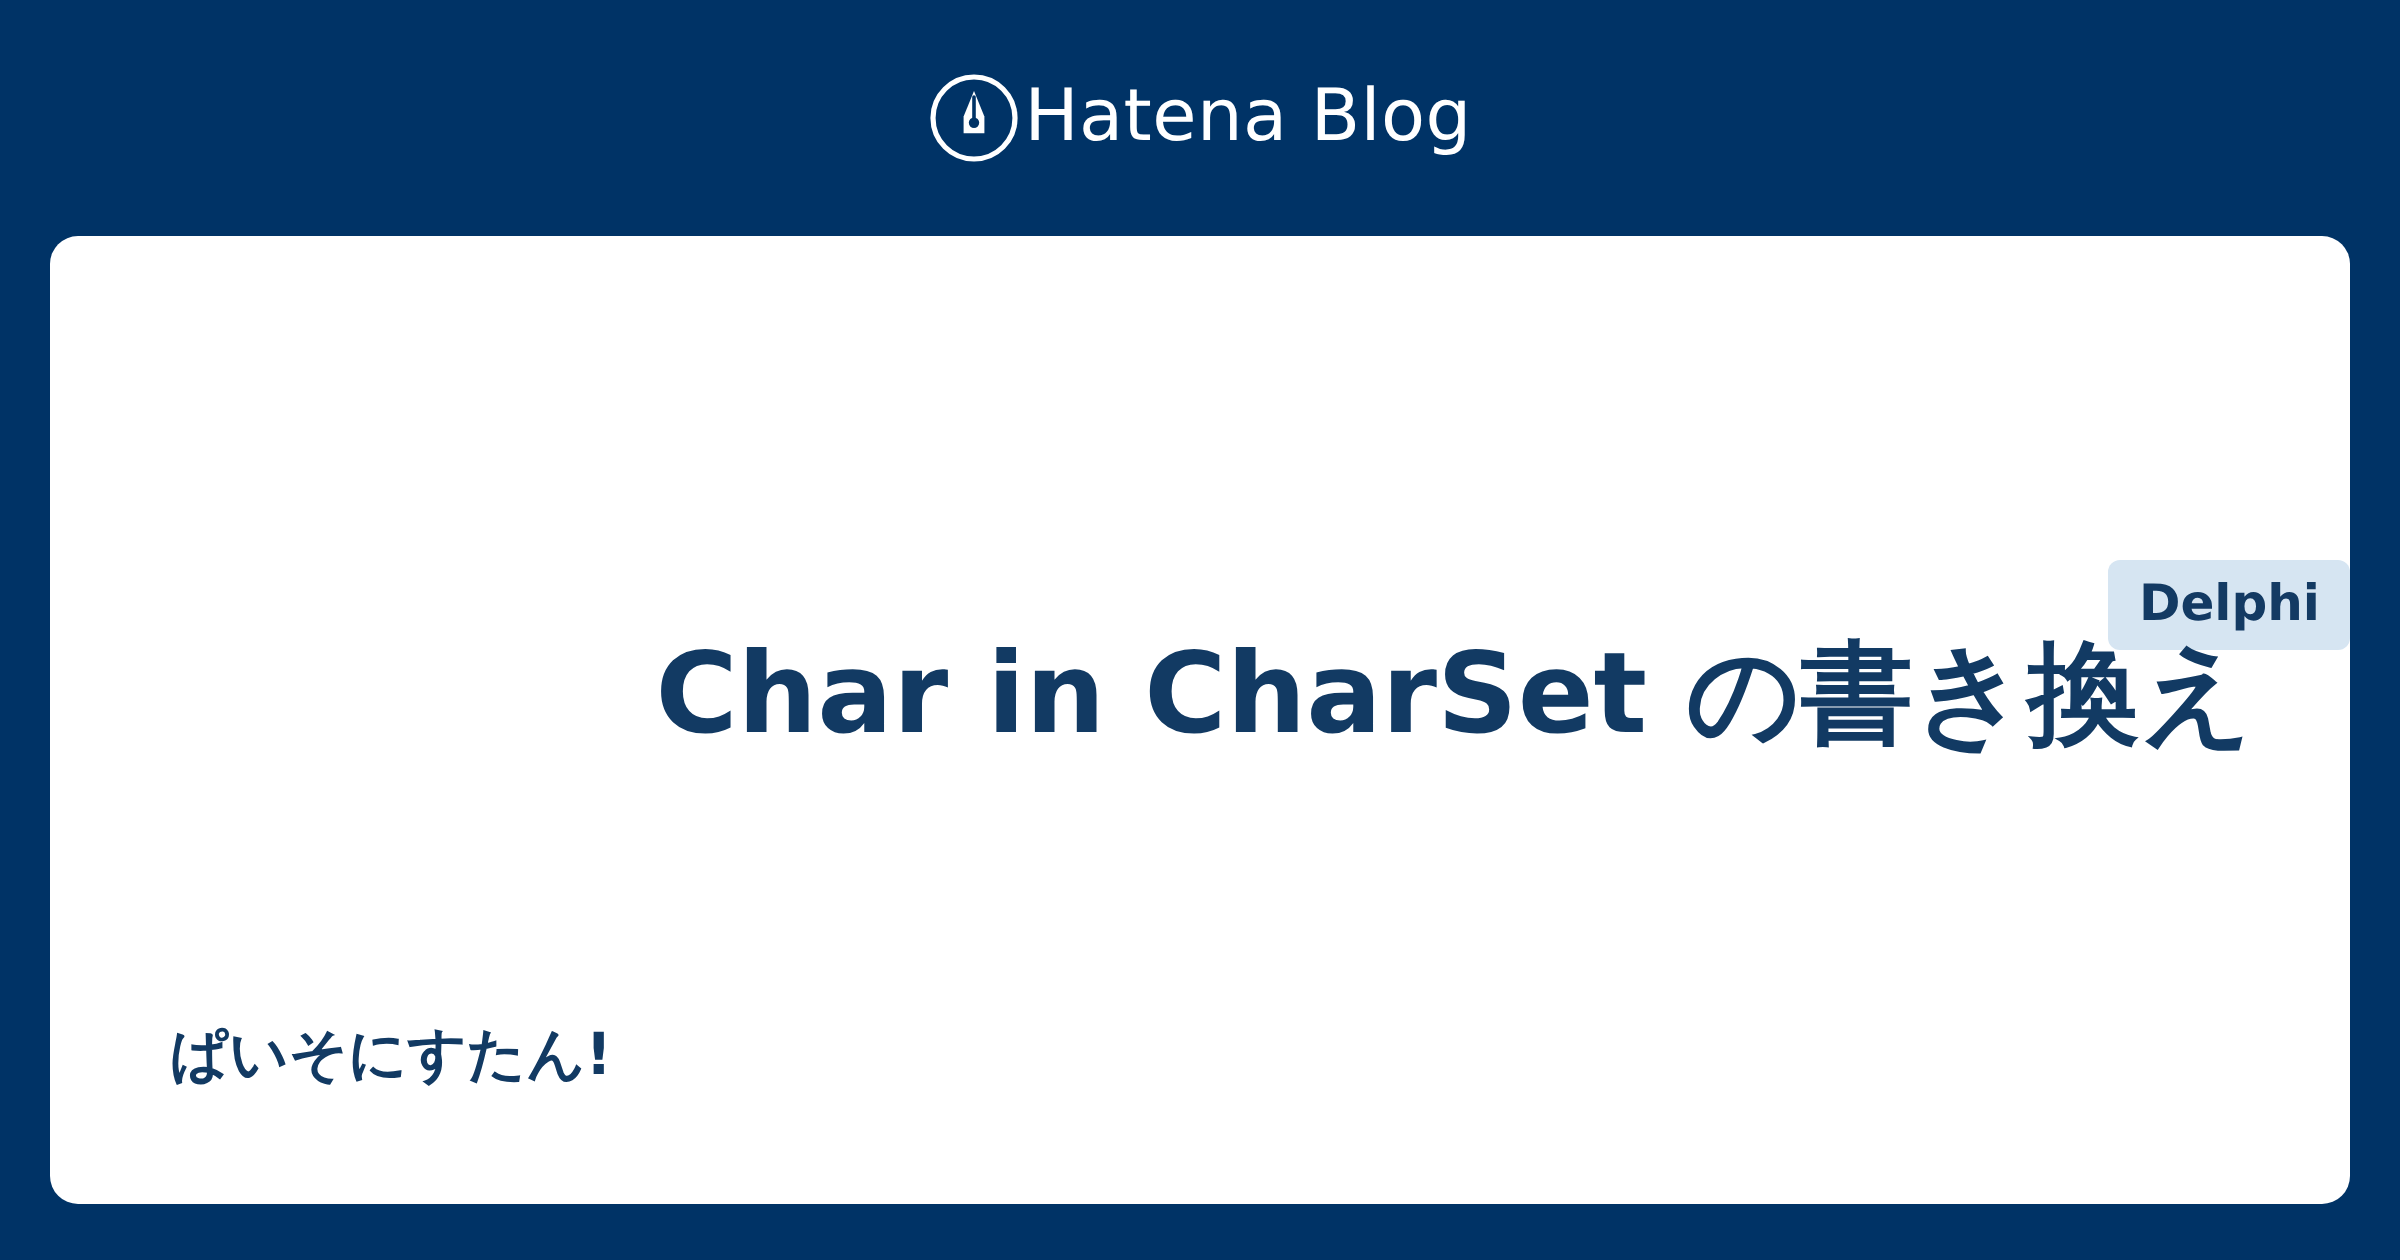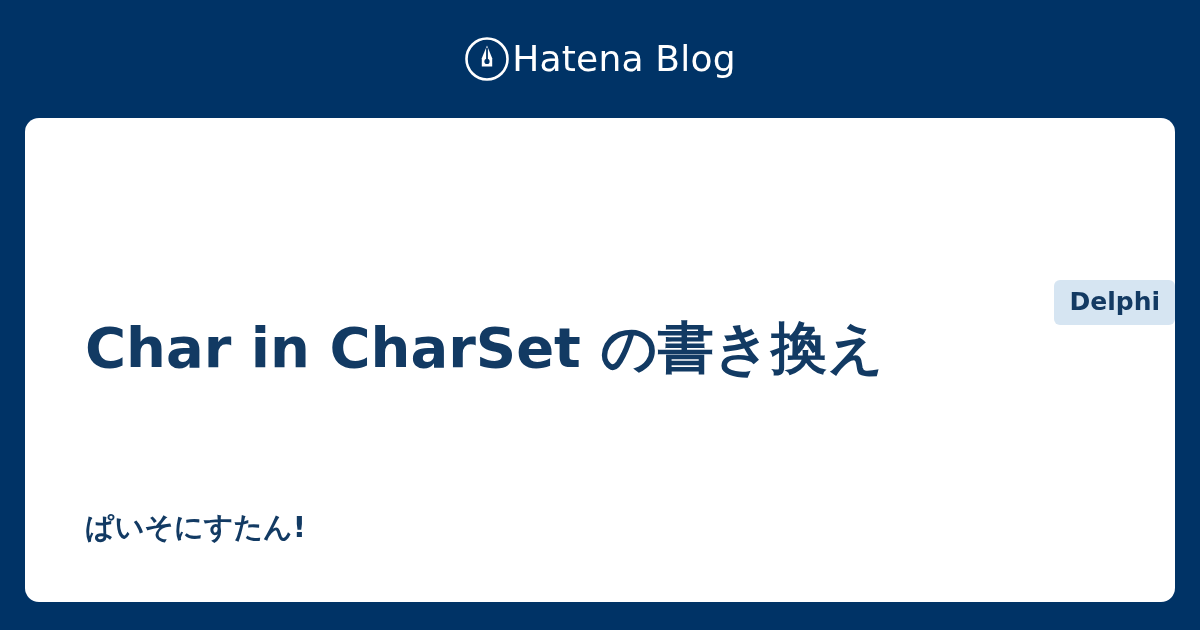--- a/index.html
+++ b/index.html
@@ -87,24 +87,24 @@
     border-radius: 6px;
     white-space: nowrap;
     font-family: "DejaVu Sans", "Liberation Sans", sans-serif;
   }
 
   .entry-title-row {
     position: absolute;
     top: 196px;
     left: 0;
     width: 100%;
-    padding: 0 60px;
+    padding: 0 48px;
     box-sizing: border-box;
     display: flex;
-    justify-content: flex-start;
+    justify-content: flex-end;
   }
 
   .entry-title {
     color: #123a63;
     font-size: 56px;
     font-weight: bold;
     line-height: 1.22;
     text-align: center;
     letter-spacing: 0px;
     margin: 0;

